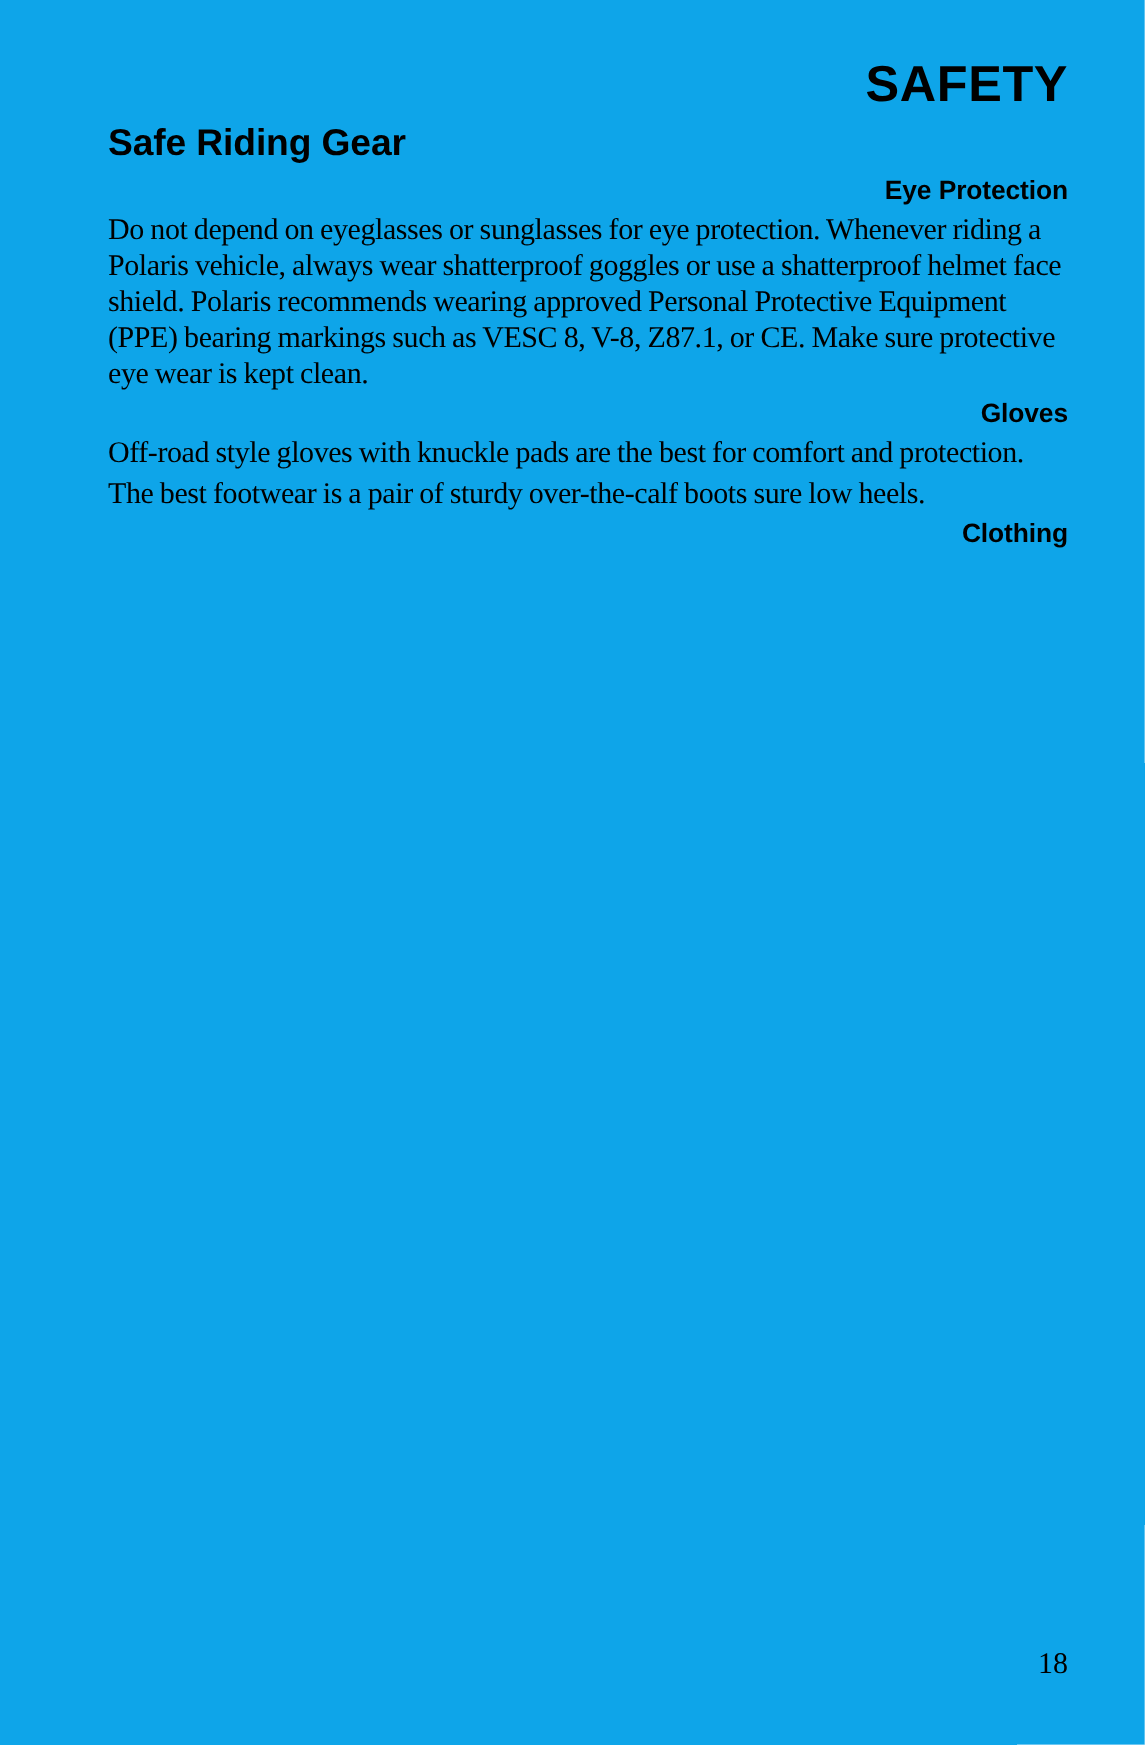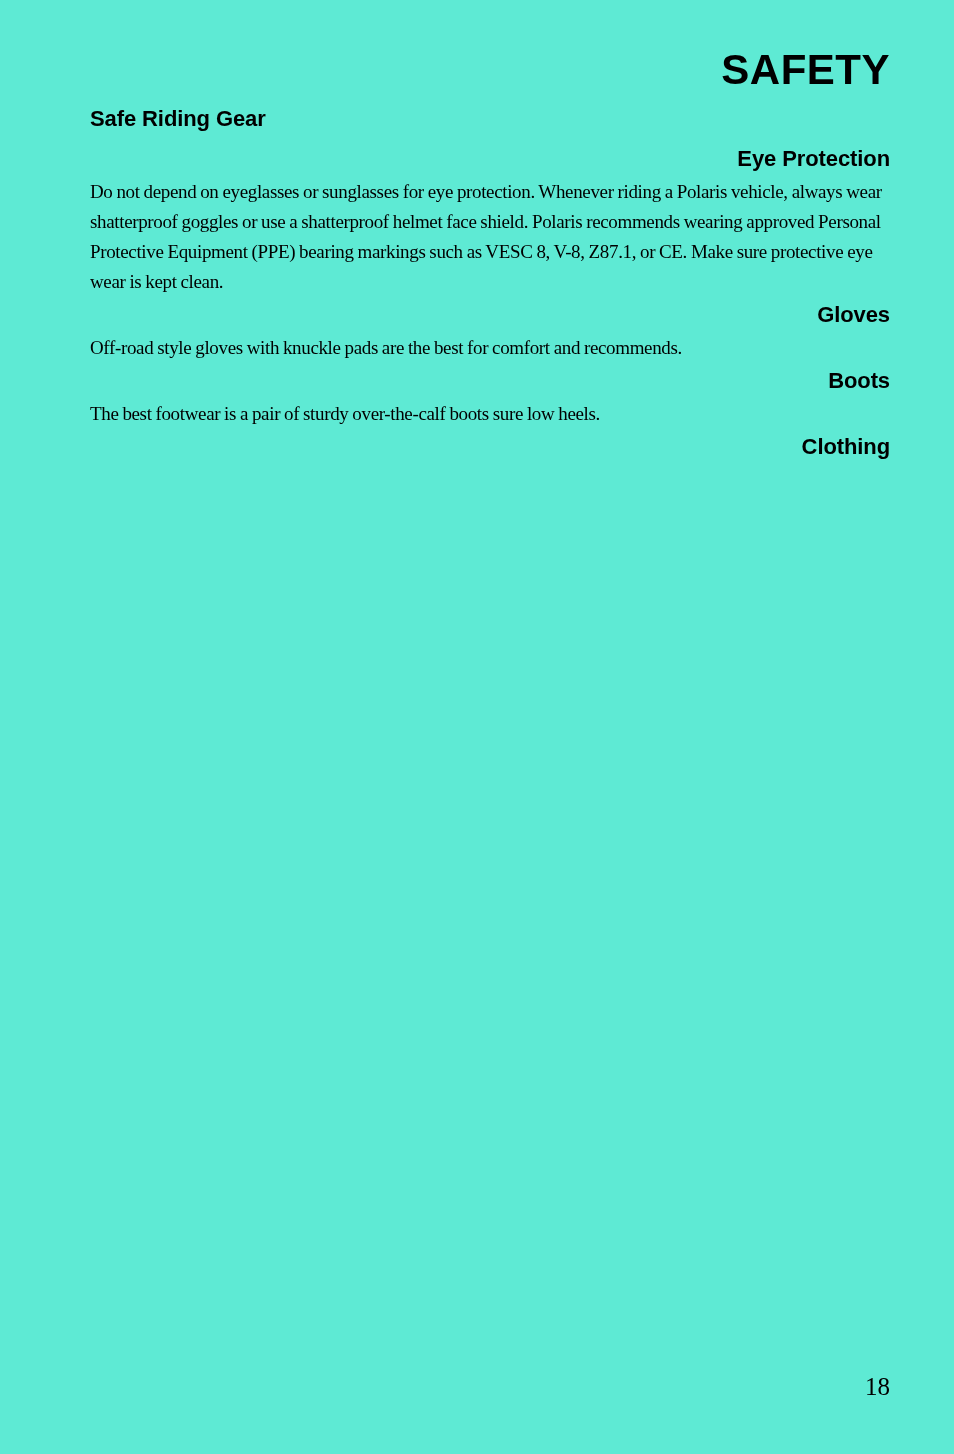--- a/index.html
+++ b/index.html
@@ -5,21 +5,21 @@
   html, body {
     margin: 0;
     padding: 0;
     background: #ffffff;
   }
 
   .page {
     position: relative;
     width: 954px;
     height: 1454px;
-    background: #5eead4;
+    background: #0ea5e9;
     overflow: hidden;
     font-family: "Liberation Serif", "DejaVu Serif", serif;
     color: #000000;
   }
 
   
   .running-head {
     position: absolute;
     top: 47px;
     left: 90px;
@@ -37,21 +37,21 @@
   .content {
     position: absolute;
     top: 100px;
     left: 90px;
     width: 800px;
   }
 
   .doc-title {
     font-family: "Liberation Sans", "DejaVu Sans", sans-serif;
     font-weight: bold;
-    font-size: 22px;
+    font-size: 31px;
     line-height: 38px;
     margin: 0 0 3px 0;
     letter-spacing: -0.1px;
   }
 
   .section {
     margin: 0;
   }
 
   .section-heading {
@@ -60,21 +60,21 @@
     font-size: 22px;
     line-height: 28px;
     margin: 0;
     padding-top: 4px;
     letter-spacing: -0.1px;
     text-align: right;
   }
 
   .section-body {
     font-family: "Liberation Serif", "DejaVu Serif", serif;
-    font-size: 19px;
+    font-size: 25px;
     line-height: 30px;
     margin: 4px 0 0 0;
     text-align: left;
     letter-spacing: -0.35px;
     word-spacing: -0.5px;
   }
 
   
   .folio {
     position: absolute;
@@ -99,25 +99,24 @@
 
     <h1 class="doc-title">Safe Riding Gear</h1>
 
     <div class="section">
       <h2 class="section-heading">Eye Protection</h2>
       <p class="section-body">Do not depend on eyeglasses or sunglasses for eye protection. Whenever riding a Polaris vehicle, always wear shatterproof goggles or use a shatterproof helmet face shield. Polaris recommends wearing approved Personal Protective Equipment (PPE) bearing markings such as VESC 8, V-8, Z87.1, or CE. Make sure protective eye wear is kept clean.</p>
     </div>
 
     <div class="section">
       <h2 class="section-heading">Gloves</h2>
-      <p class="section-body">Off-road style gloves with knuckle pads are the best for comfort and recommends.</p>
+      <p class="section-body">Off-road style gloves with knuckle pads are the best for comfort and protection.</p>
     </div>
 
     <div class="section">
-      <h2 class="section-heading">Boots</h2>
       <p class="section-body">The best footwear is a pair of sturdy over-the-calf boots sure low heels.</p>
     </div>
 
     <div class="section">
       <h2 class="section-heading">Clothing</h2>
     </div>
 
   </div>
 
   <div class="folio">18</div>

